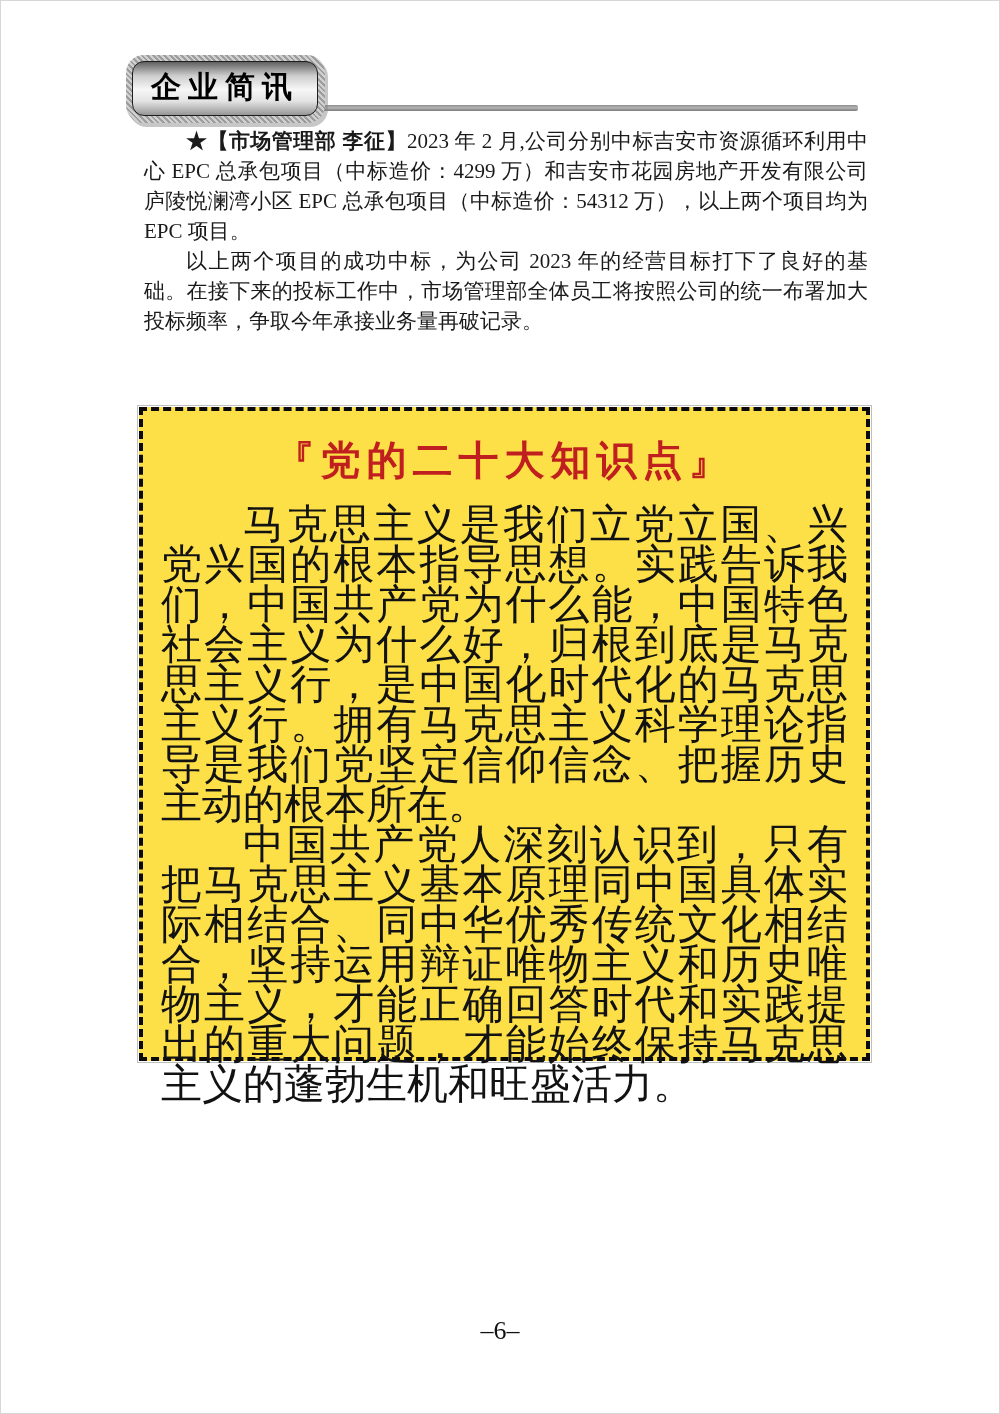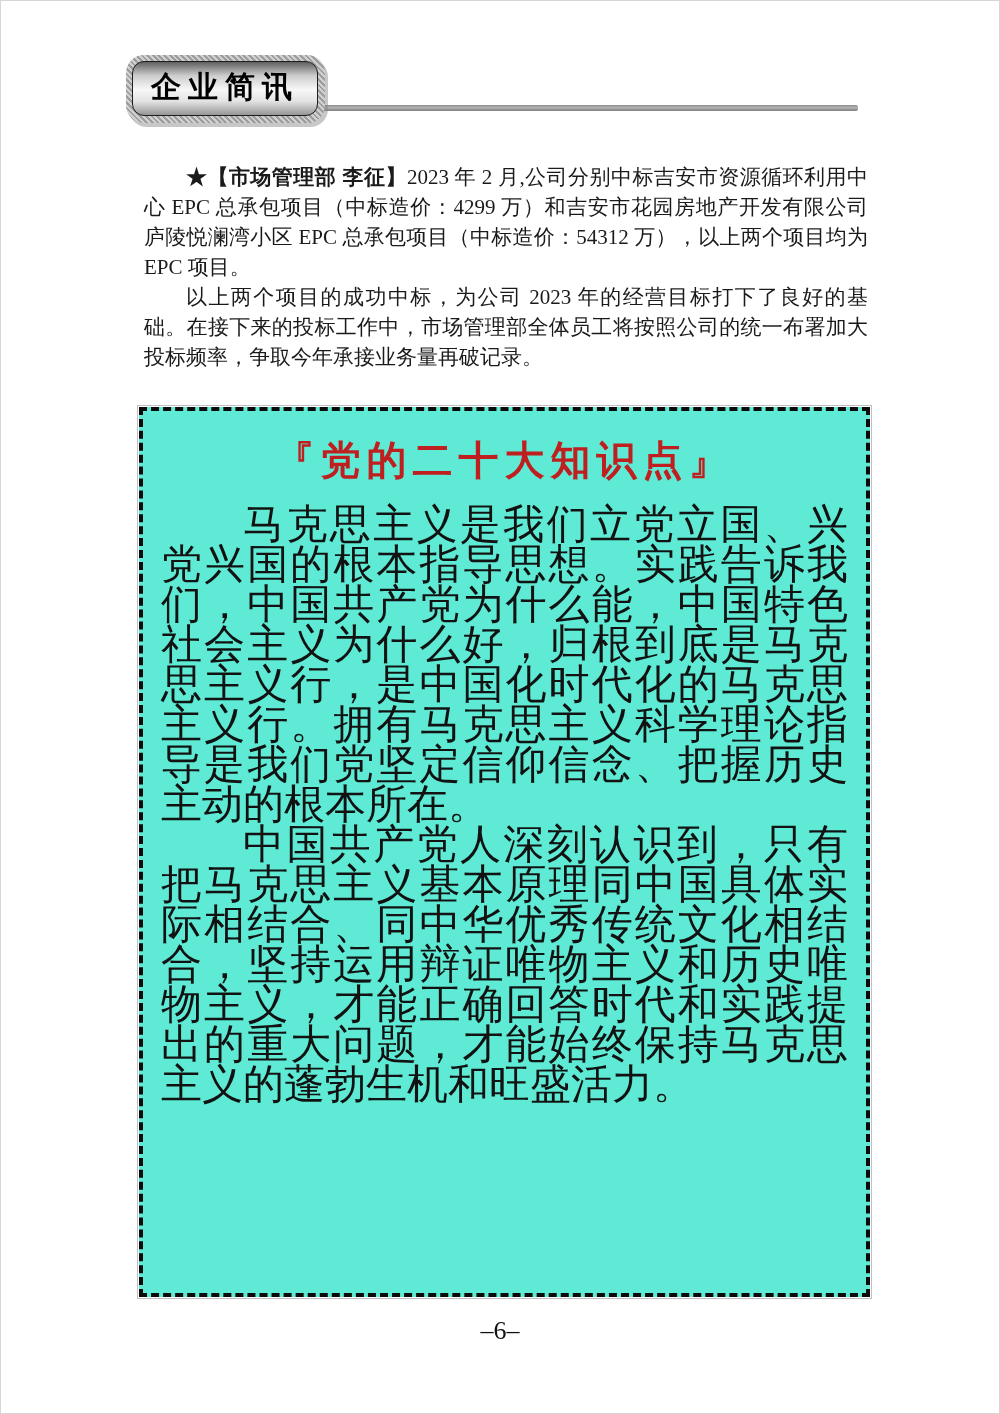--- a/index.html
+++ b/index.html
@@ -52,38 +52,37 @@
   }
 
   
   .news {
     position: absolute;
     left: 144px; top: 126px;
     width: 724px;
     font-size: 21px;
     line-height: 30px;
     text-align: justify;
-    margin-top: 36px;
   }
   .news p { margin: 0; text-indent: 2em; }
   .news .lead {
     font-family: "Liberation Sans", sans-serif;
     font-weight: 700;
   }
 
   
   .kbox {
     position: absolute;
     left: 139px; top: 407px;
-    width: 731px; height: 890px;
+    width: 731px; height: 654px;
     box-sizing: border-box;
     border: 4px dashed #0a0a0a;
     box-shadow: 0 0 0 1px #ffffff, 0 0 0 2px #bfbfbf;
     padding: 14px 18px 0 18px;
-    background: #5eead4;
+    background: #fde047;
   }
   .kbox-title {
     margin: 8px 0 16px 0;
     text-align: center;
     font-size: 40px;
     font-weight: 700;
     letter-spacing: 6px;
     white-space: nowrap;
   }
   .kbox p {

